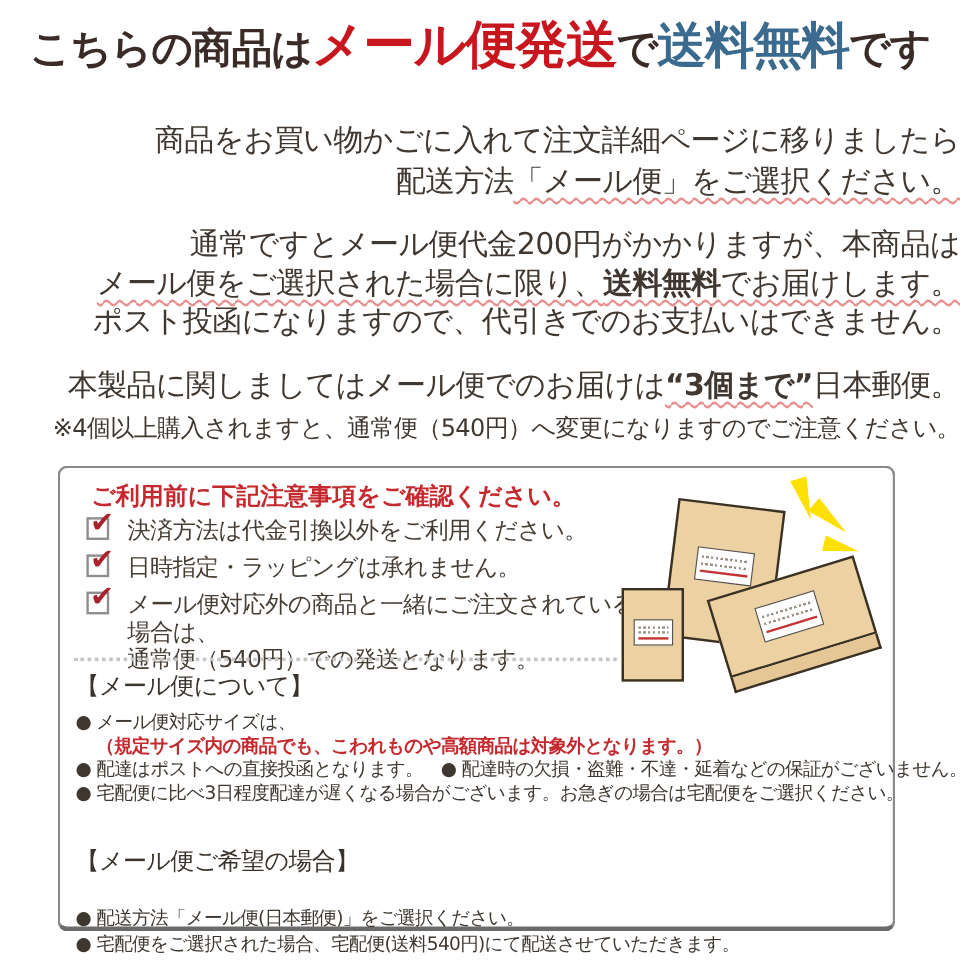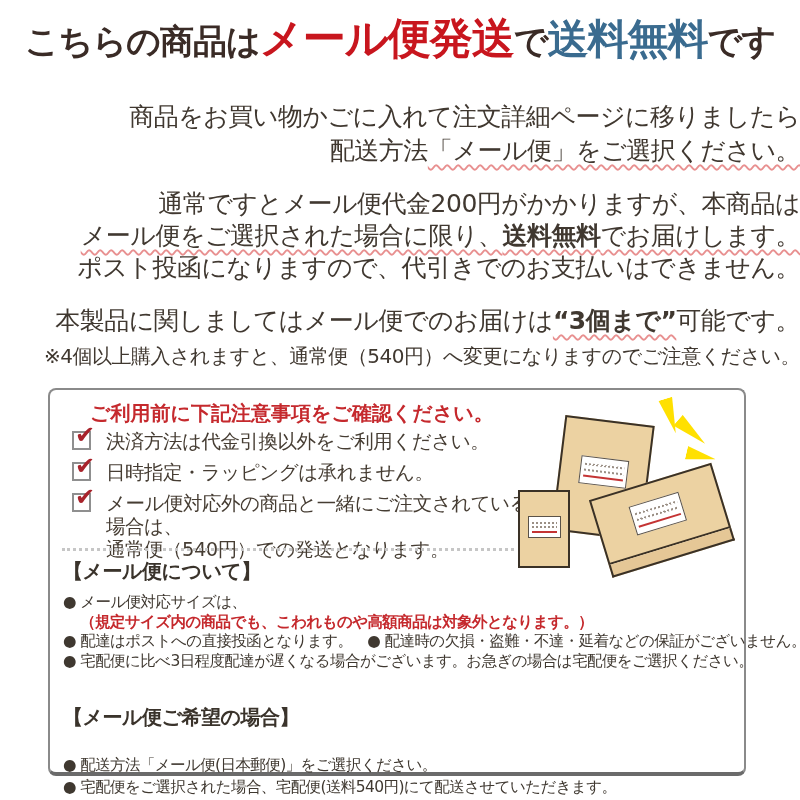--- a/index.html
+++ b/index.html
@@ -23,36 +23,36 @@
   .wavy { text-decoration:underline; text-decoration-style:wavy;
           text-decoration-color:#e89090; text-decoration-thickness:2px;
           text-underline-offset:5px; }
   .bold { font-weight:bold; }
   .small-line { font-size:20px; letter-spacing:-0.5px;margin-top:48px; }
 
   
   .notice-box { position:absolute; left:48px; top:388px; width:698px; height:388px;
                 border:2px solid #8a8a8a; border-bottom:4px solid #6b6b6b;
                 border-radius:8px; background:#fff; }
-  .box-header { position:absolute; left:40px; top:10px; color:#c5292d;
+  .box-header { position:absolute; left:26px; top:10px; color:#c5292d;
                 font-size:20px; font-weight:bold; letter-spacing:0; }
 
   .checklist { position:absolute; left:22px; top:40px; width:470px; }
   .check-item { position:relative; padding-left:34px; margin-bottom:8px;
                 font-size:19.5px; line-height:23px; letter-spacing:-0.5px; color:#463d33; }
   .checkbox { position:absolute; left:0; top:1px; width:19px; height:19px;
               border:2px solid #8f8f8f; background:#fff; }
   .checkbox::after { content:"✔"; position:absolute; left:1px; top:-9px;
                      font-size:24px; font-weight:bold; color:#a8232b; }
   .check-sub { display:block; }
 
   .divider { position:absolute; left:12px; top:158px; width:452px;
              border-top:3px dotted #c6c6c6; }
 
-  .section-title { font-size:20px; font-weight:bold; color:#3a332b; letter-spacing:-0.5px; }
+  .section-title { font-size:20px; font-weight:normal; color:#3a332b; letter-spacing:-0.5px; }
   .about { position:absolute; left:13px; top:168px; width:672px; }
   .about .section-title { margin-bottom:8px; }
   .note-line { font-size:15.5px; line-height:19.5px; letter-spacing:-0.6px;
                color:#3f3830; white-space:nowrap; }
   .note-line.indent { padding-left:17px; }
   .note-line.red { color:#c5292d; font-weight:bold; }
   .request { position:absolute; left:13px; top:314px; width:672px; }
   .request .section-title { margin-bottom:23px; }
   .request .note-line { line-height:22px; }
 
@@ -93,21 +93,21 @@
     <span>配送方法</span><span class="wavy">「メール便」をご選択ください。</span>
   </p>
 
   <p class="para fee">
     <span>通常ですとメール便代金200円がかかりますが、本商品は</span><br>
     <span class="wavy"><span>メール便をご選択された場合に限り、</span><span class="bold">送料無料</span><span>でお届けします。</span></span><br>
     <span>ポスト投函になりますので、代引きでのお支払いはできません。</span>
   </p>
 
   <p class="para limit">
-    <span>本製品に関しましてはメール便でのお届けは</span><span class="wavy bold">“3個まで”</span><span>可能です。</span><br>
+    <span>本製品に関しましてはメール便でのお届けは</span><span class="wavy bold">“3個まで”</span><span>日本郵便。</span><br>
     <span class="small-line">※4個以上購入されますと、通常便（540円）へ変更になりますのでご注意ください。</span>
   </p>
 
   <div class="notice-box">
 
     <div class="box-header">ご利用前に下記注意事項をご確認ください。</div>
 
     <div class="checklist">
       <div class="check-item">
         <span class="checkbox"></span>

